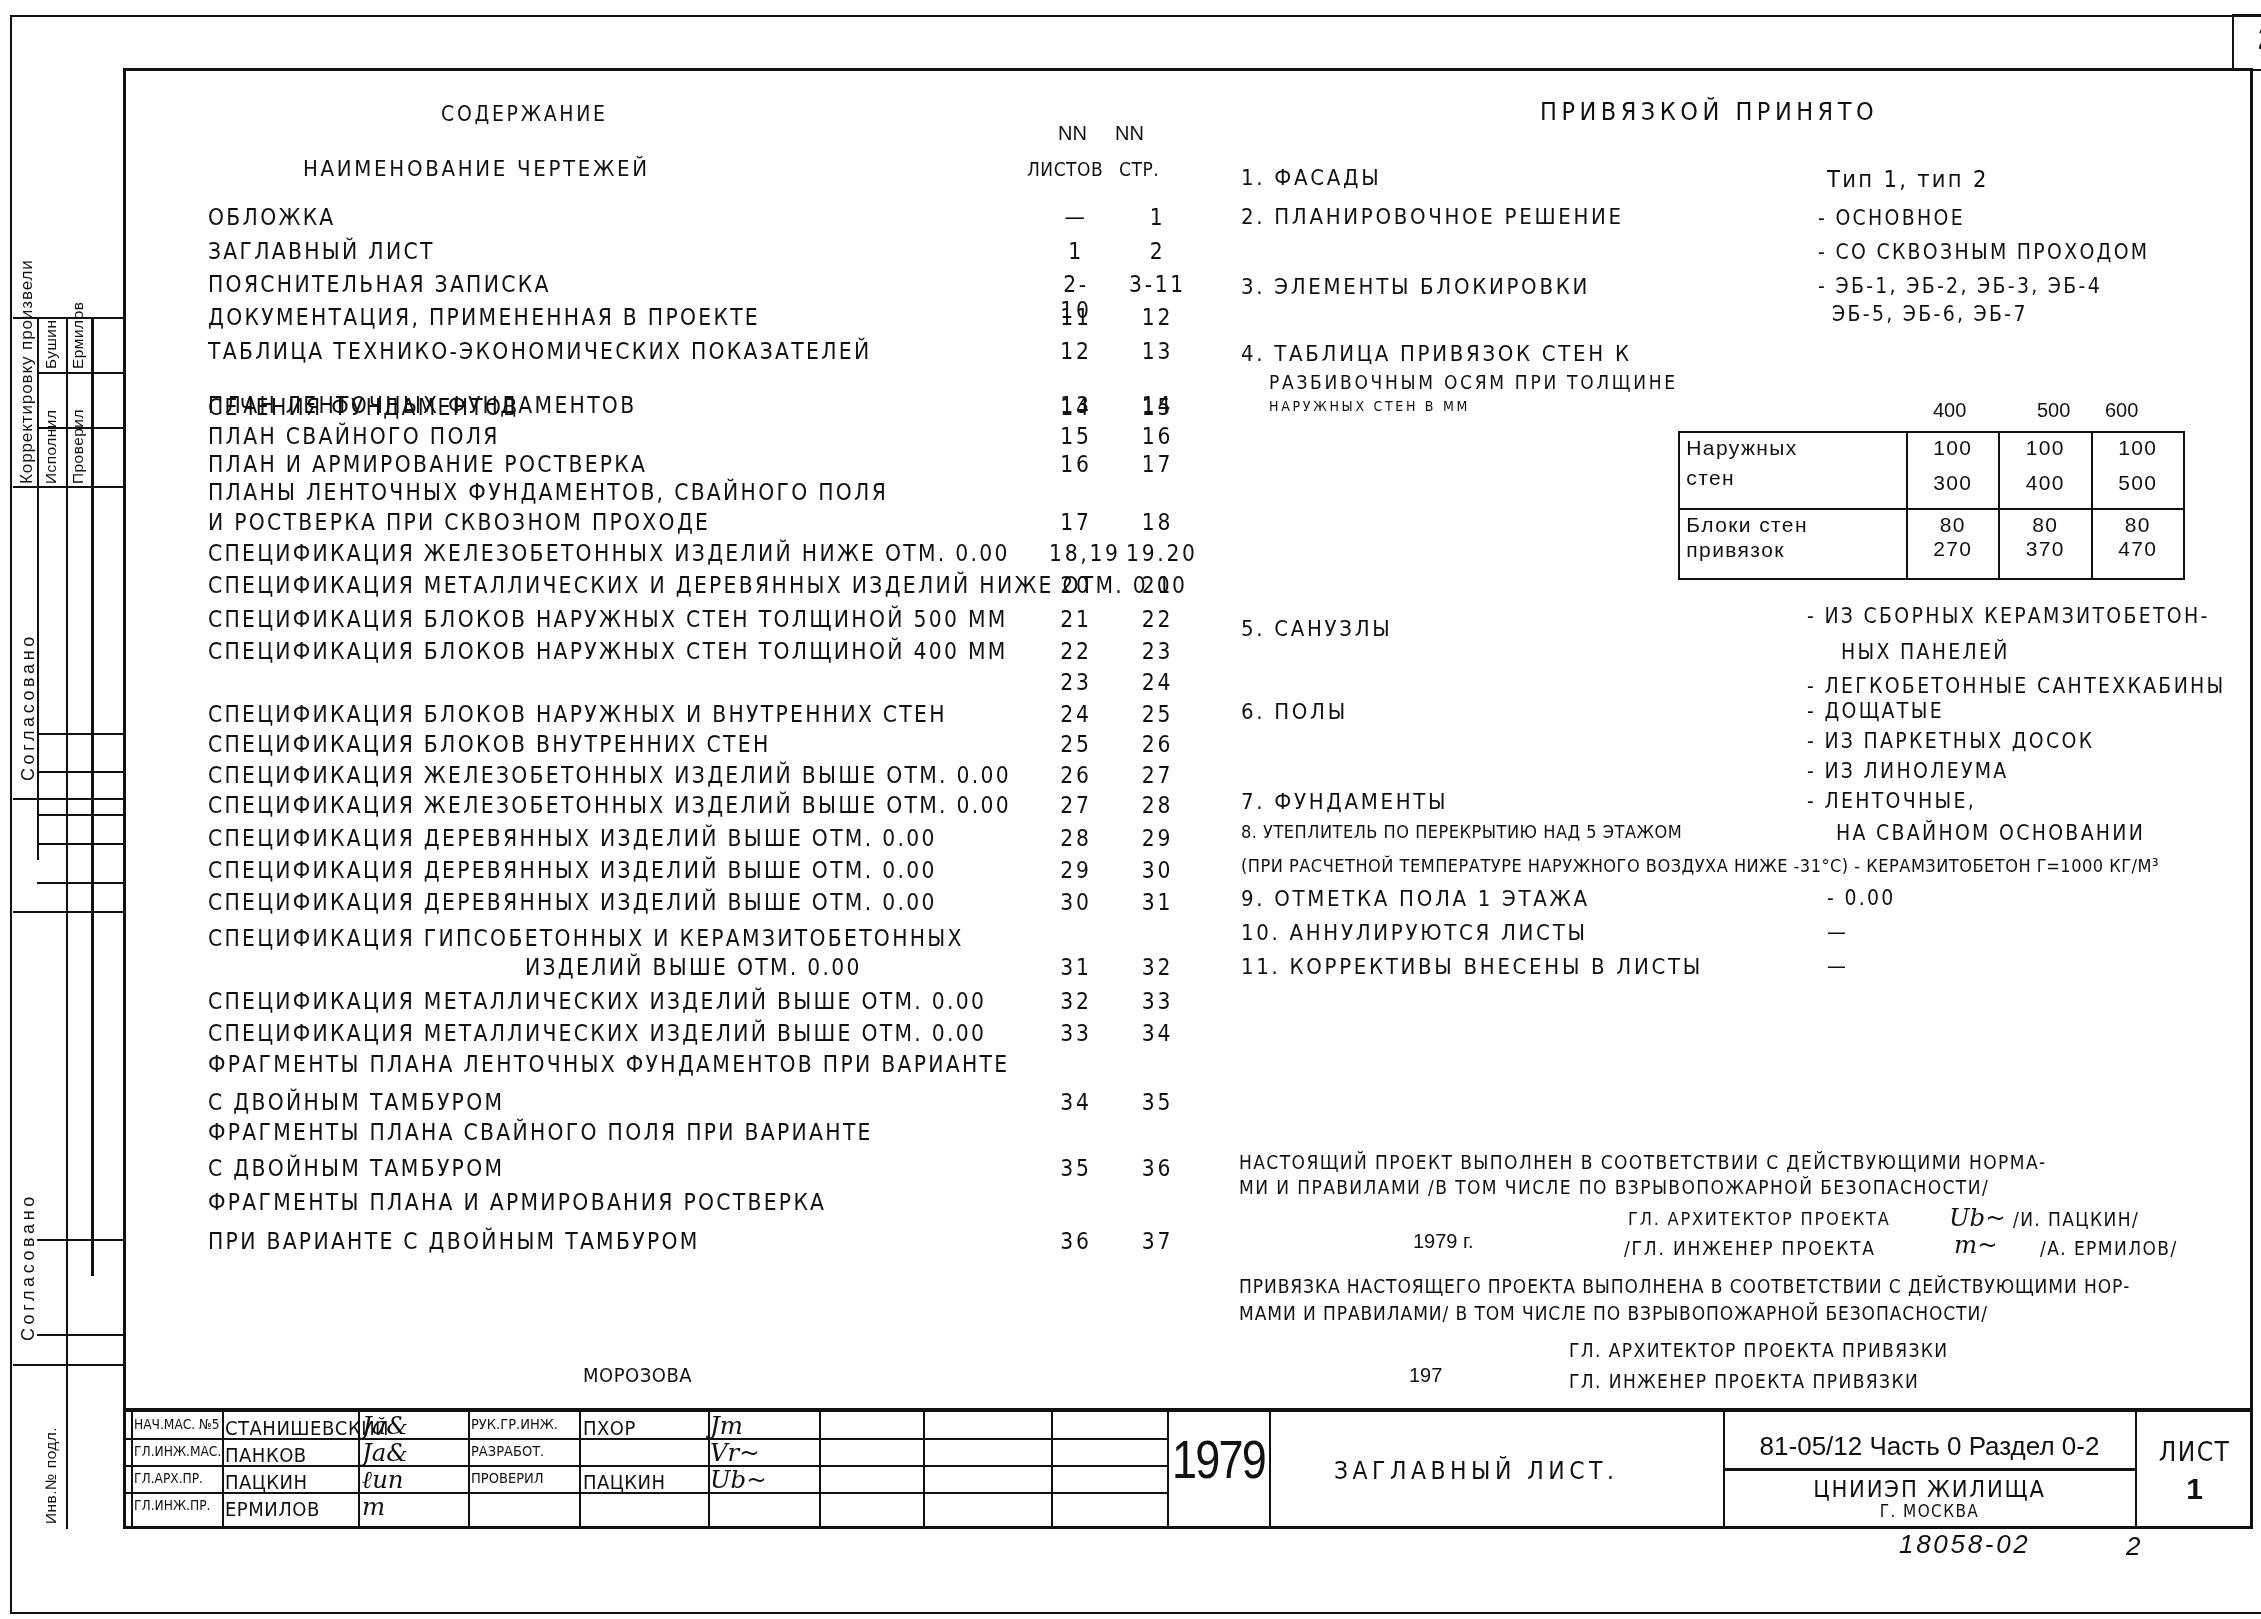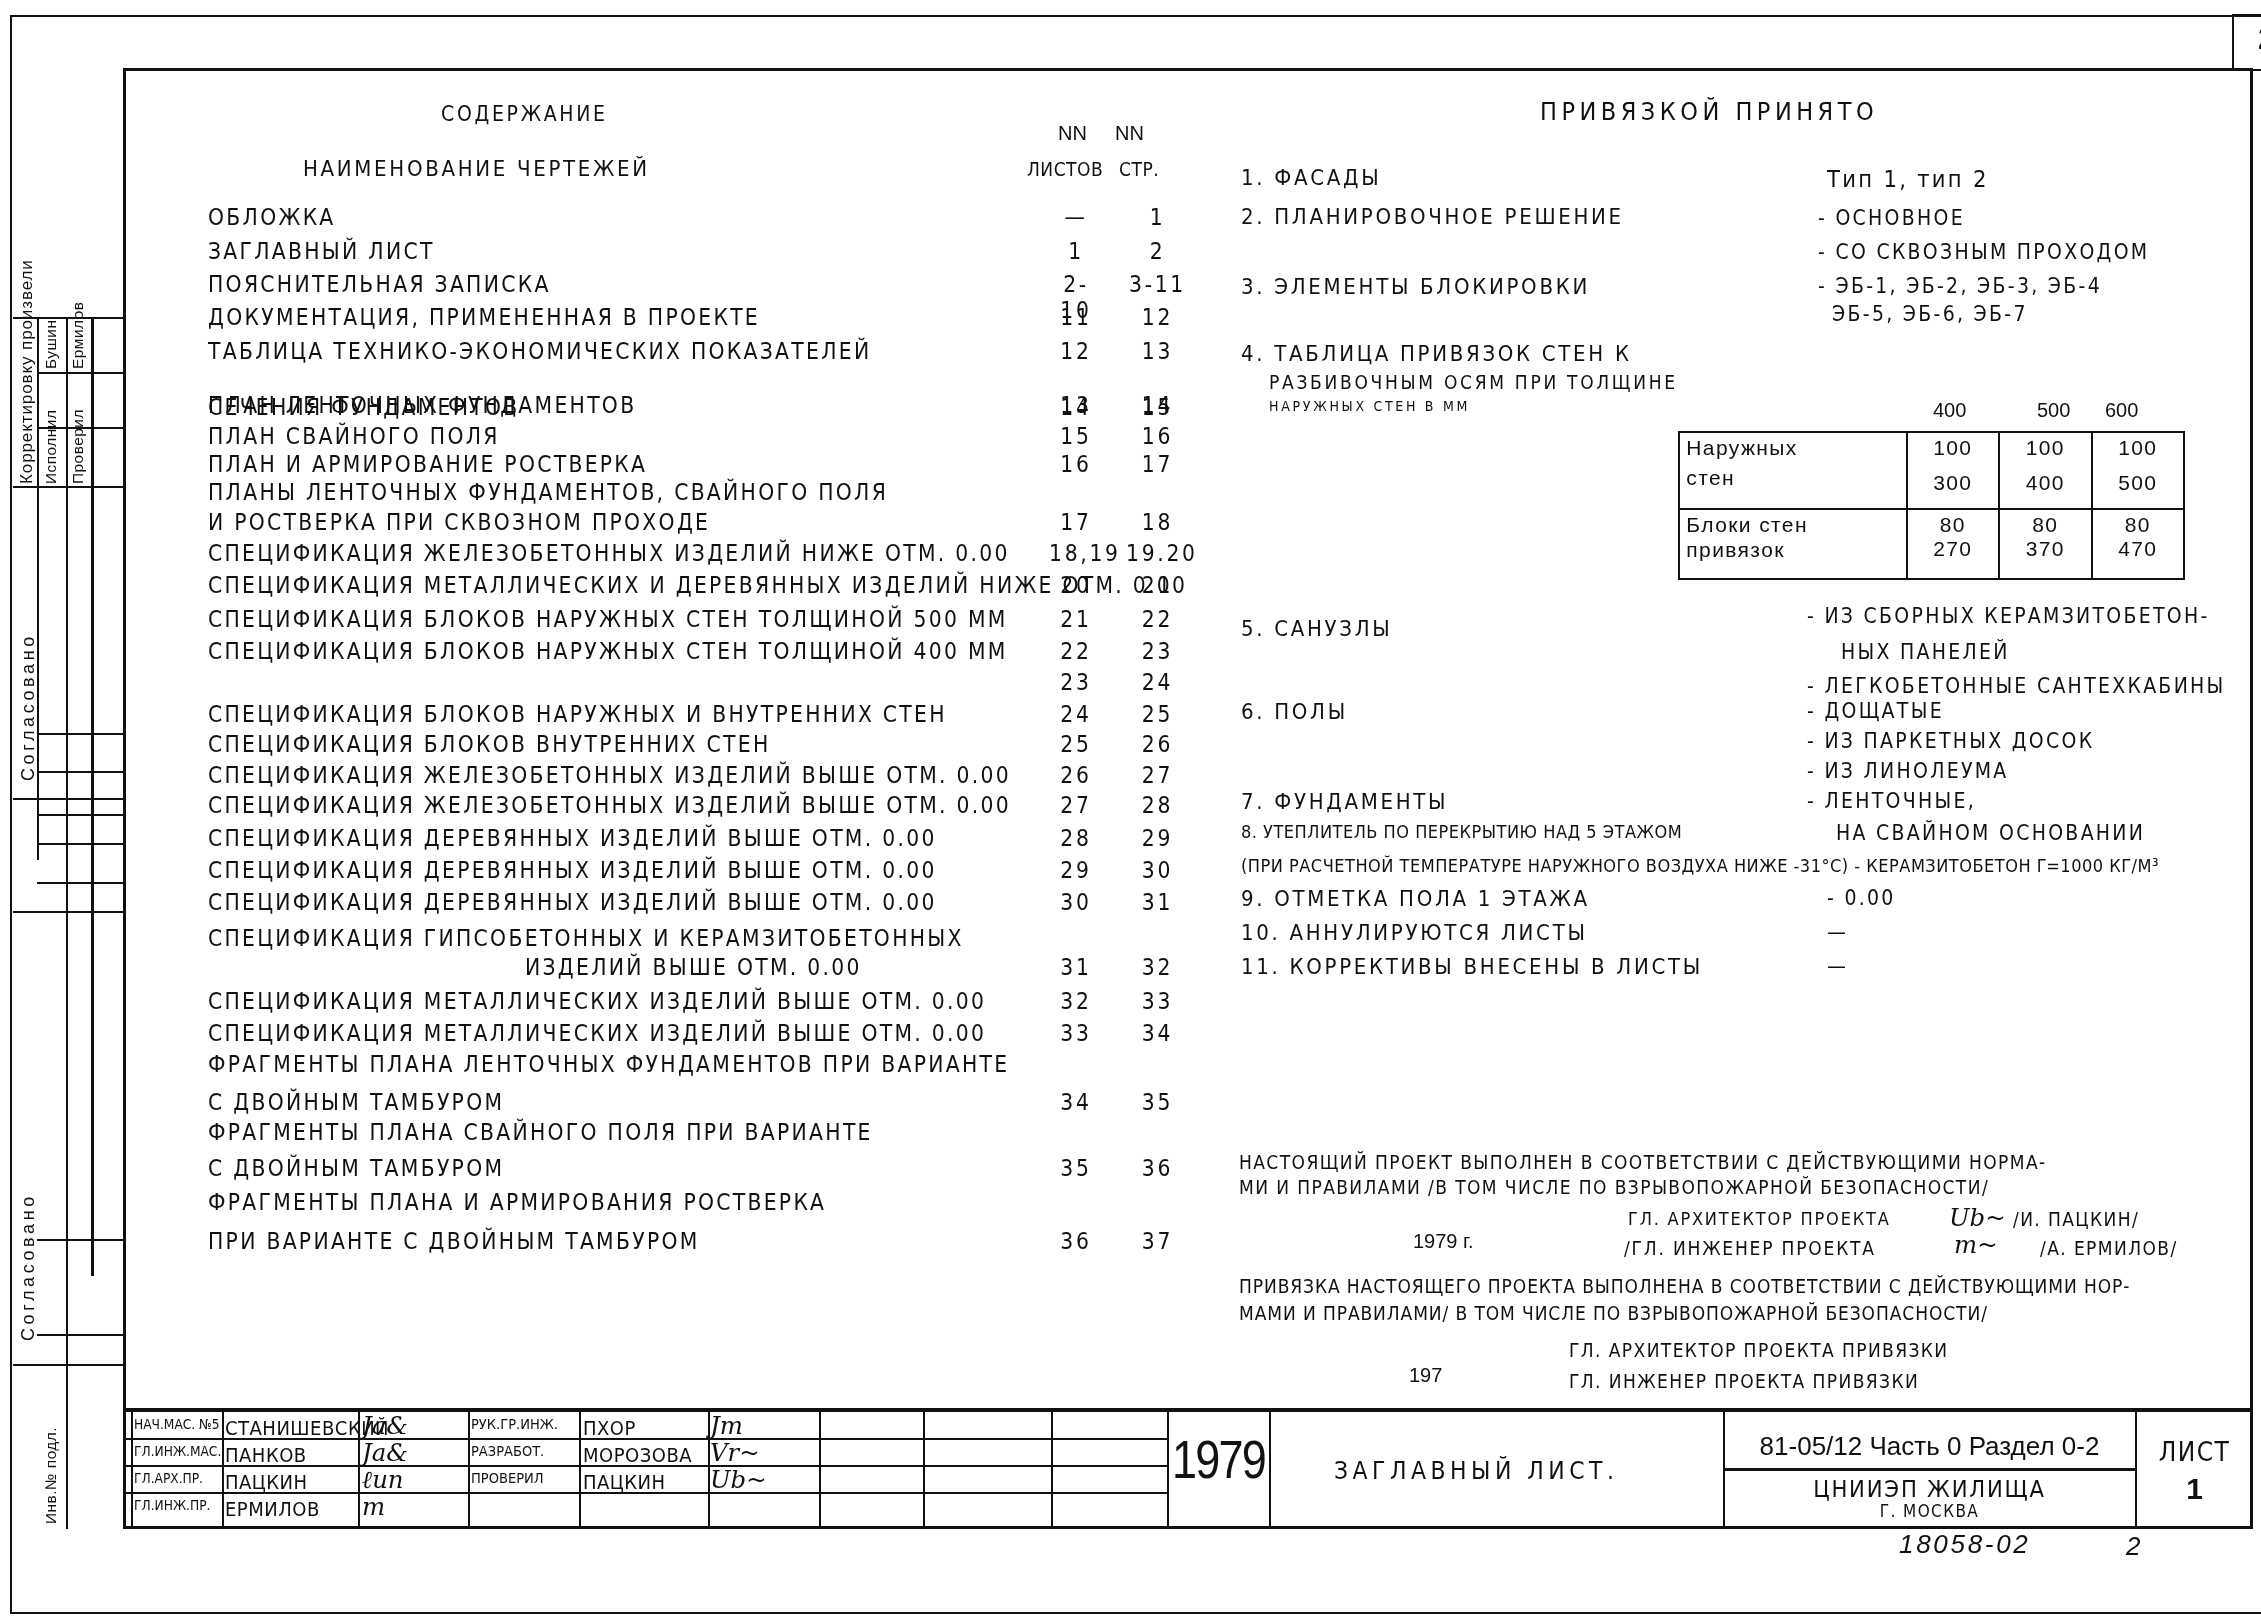--- a/index.html
+++ b/index.html
@@ -334,21 +334,21 @@
       <div class="tb-cell hand" style="left: 225px; top: 1443px; letter-spacing: 0.5px;">Панков</div>
       <div class="tb-cell hand" style="left: 134px; top: 1470px; font-size: 13.6px; letter-spacing: 0px;">Гл.арх.пр.</div>
       <div class="tb-cell hand" style="left: 225px; top: 1470px; letter-spacing: 0.5px;">Пацкин</div>
       <div class="tb-cell hand" style="left: 134px; top: 1497px; font-size: 13.6px; letter-spacing: 0px;">Гл.инж.пр.</div>
       <div class="tb-cell hand" style="left: 225px; top: 1497px; letter-spacing: 0.5px;">Ермилов</div>
     </div>
   <div id="staff2">
       <div class="tb-cell hand" style="left: 471px; top: 1416px; font-size: 14.5px; letter-spacing: 0px;">Рук.гр.инж.</div>
       <div class="tb-cell hand" style="left: 583px; top: 1416px; letter-spacing: 0.5px;">Пхор</div>
       <div class="tb-cell hand" style="left: 471px; top: 1443px; font-size: 14.5px; letter-spacing: 0px;">Разработ.</div>
-      <div class="tb-cell hand" style="left: 583px; top: 1443px; letter-spacing: 0.5px; text-align: center;">Морозова</div>
+      <div class="tb-cell hand" style="left: 583px; top: 1363px; letter-spacing: 0.5px; text-align: center;">Морозова</div>
       <div class="tb-cell hand" style="left: 471px; top: 1470px; font-size: 14.5px; letter-spacing: 0px;">Проверил</div>
       <div class="tb-cell hand" style="left: 583px; top: 1470px; letter-spacing: 0.5px;">Пацкин</div>
     </div>
 
   <div class="sig" style="left:362px;top:1411px;">Ja&amp;</div>
   <div class="sig" style="left:362px;top:1438px;">Ja&amp;</div>
   <div class="sig" style="left:362px;top:1465px;">ℓun</div>
   <div class="sig" style="left:362px;top:1492px;">m</div>
   <div class="sig" style="left:710px;top:1411px;">Jm</div>
   <div class="sig" style="left:710px;top:1438px;">Vr~</div>

